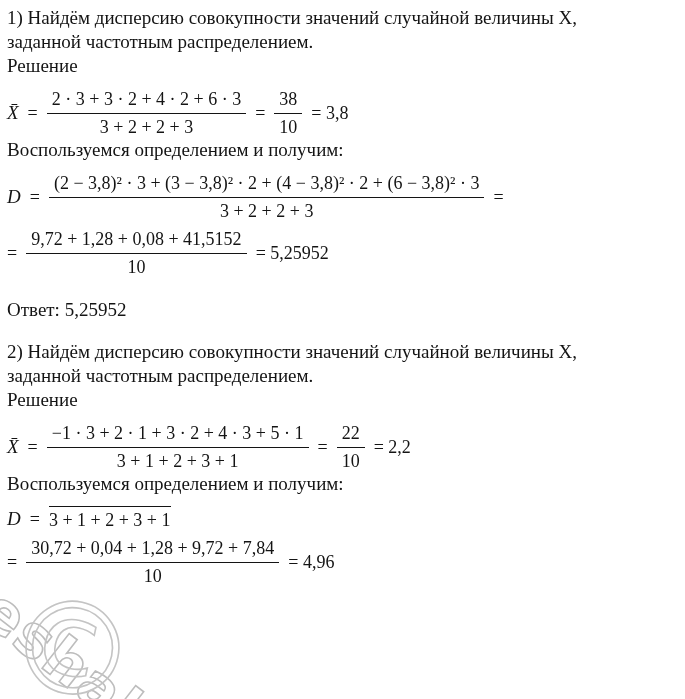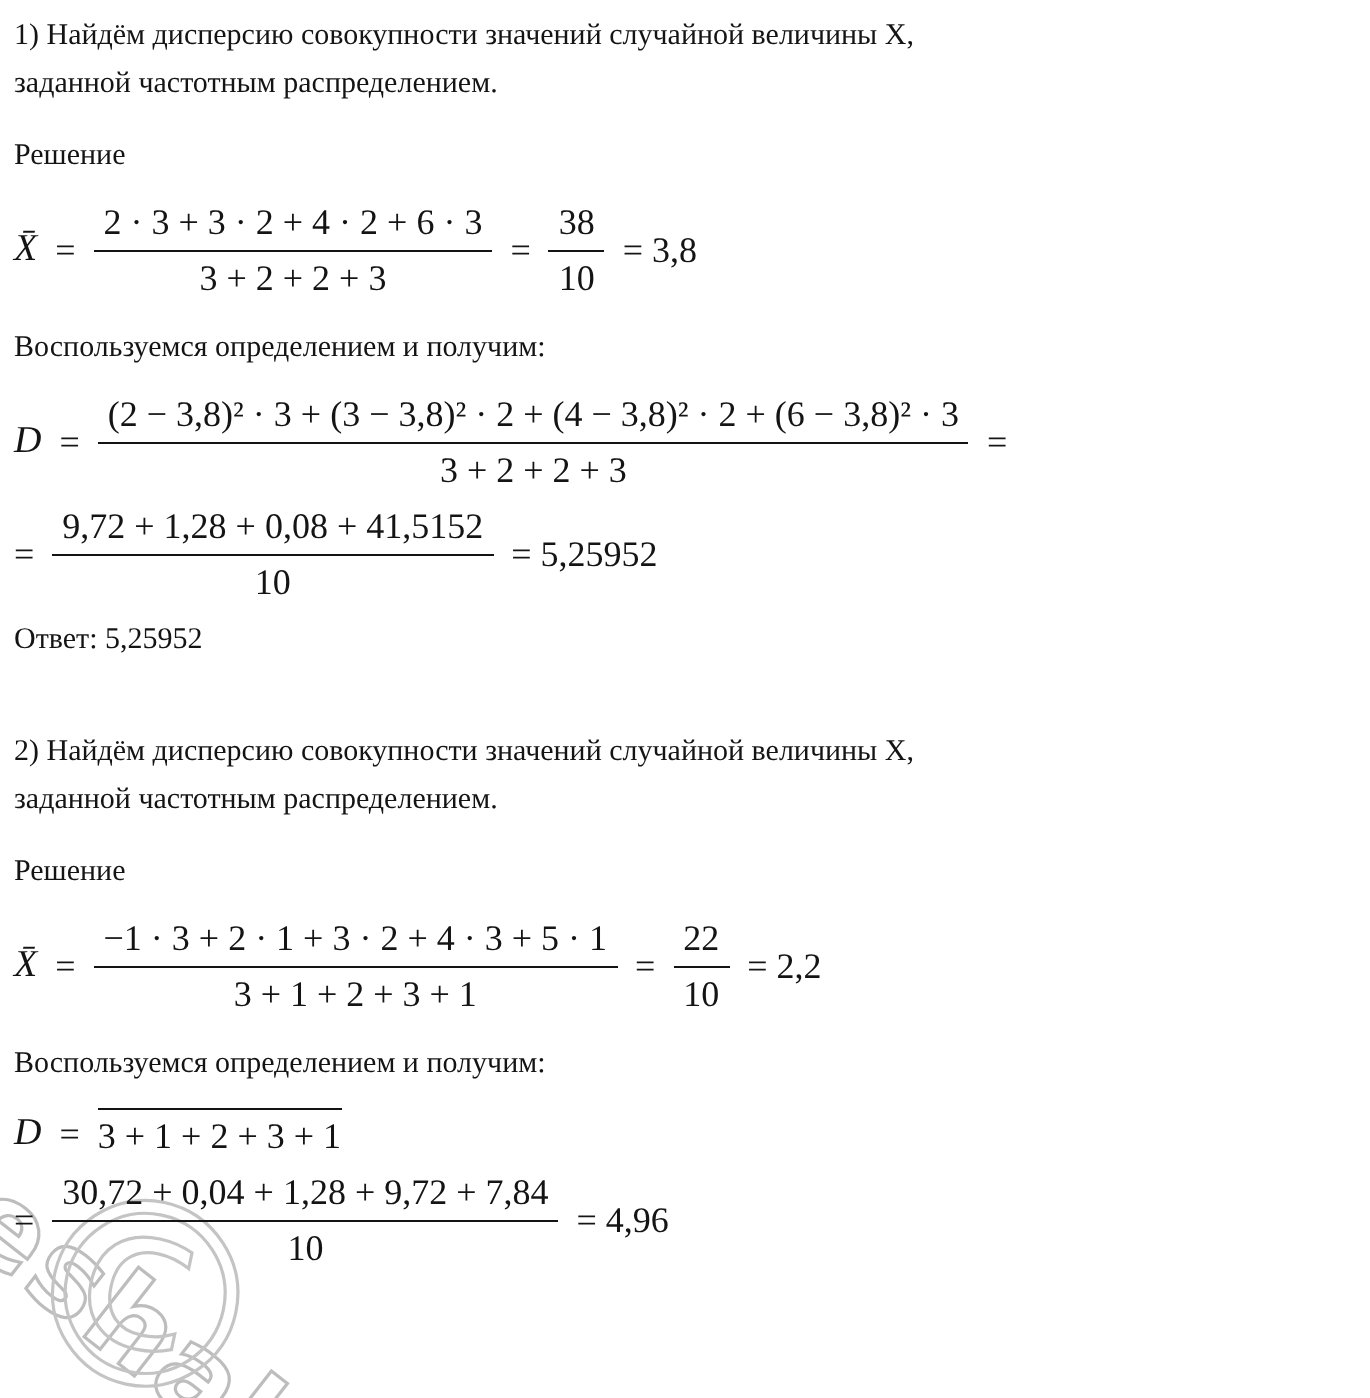--- a/index.html
+++ b/index.html
@@ -7,25 +7,25 @@
     position: relative;
     width: 685px;
     height: 699px;
     background: #ffffff;
     overflow: hidden;
     font-family: "Liberation Serif", "DejaVu Serif", serif;
     color: #141414;
   }
   .content { position: relative; z-index: 2; padding: 6px 0 0 7px; }
 
-  .para { margin: 0; font-size: 15px; line-height: 24px; }
-  .mt12 { margin-top: 12px; }
+  .para { margin: 0; font-size: 19px; line-height: 24px; }
+  .mt12 { }
   .mt10 { margin-top: 10px; }
-  .mt18 { margin-top: 32px; }
-  .mt6  { margin-top: 6px;  }
+  .mt18 { margin-top: 18px; }
+  .mt6  { margin-top: 20px;  }
 
   .formula {
     display: flex;
     align-items: center;
     gap: 9px;
     font-size: 18px;
     line-height: 22px;
     margin: 0;
     white-space: nowrap;
   }

